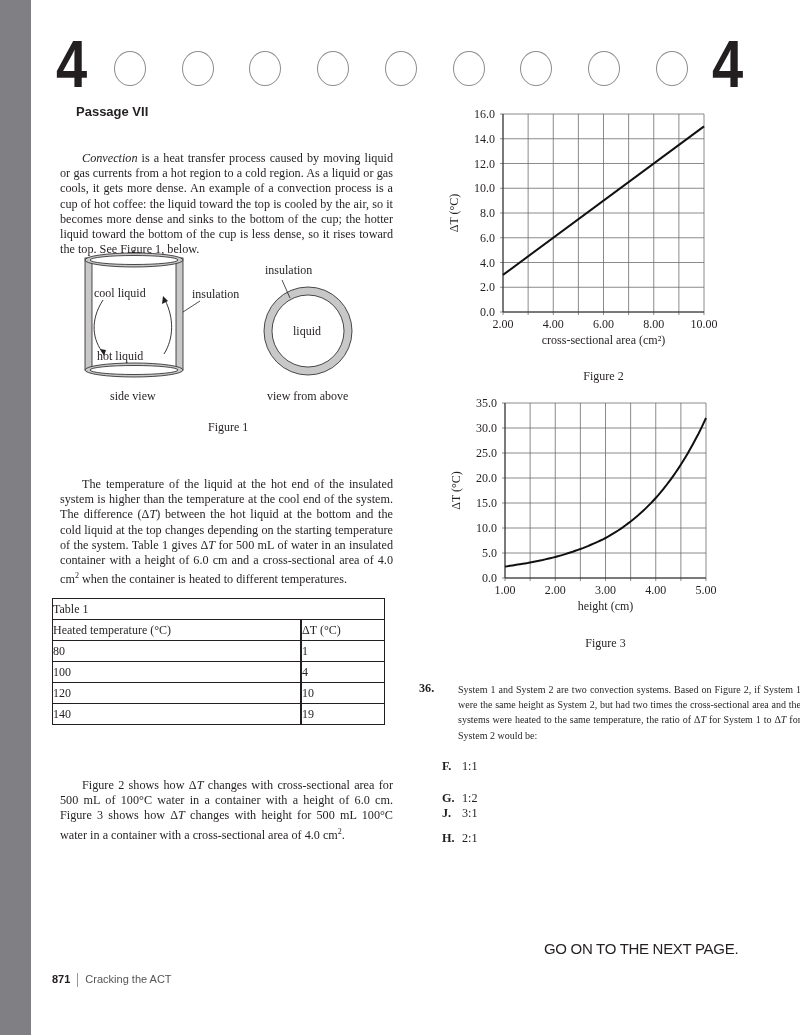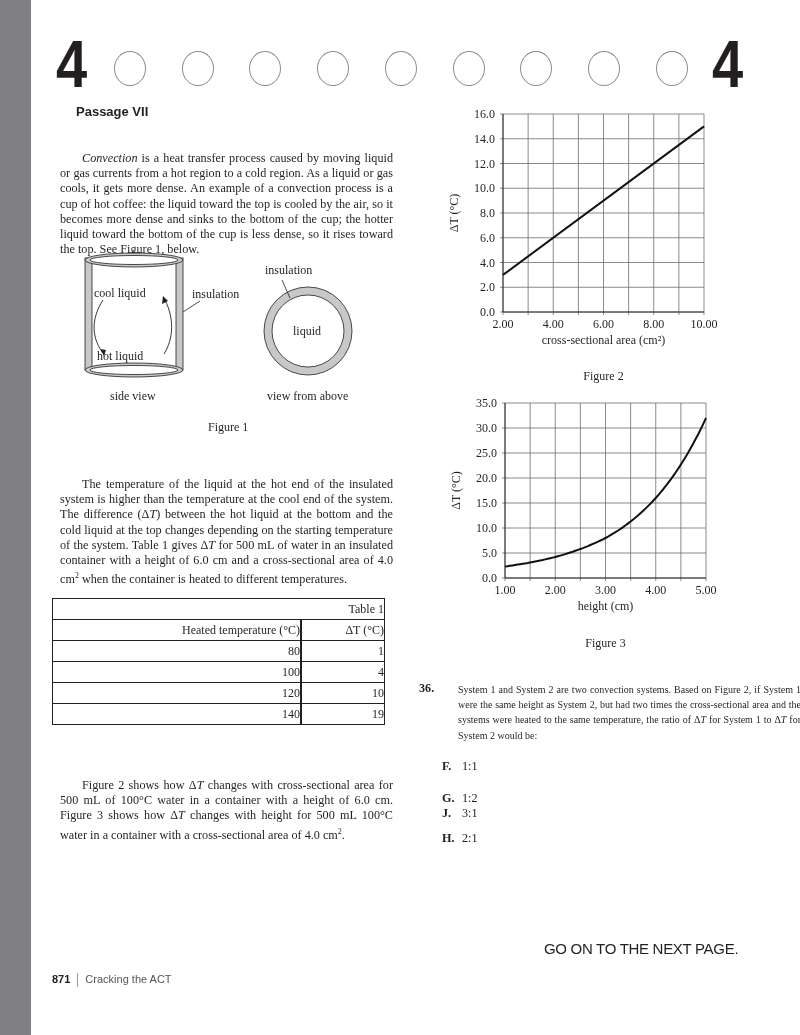--- a/index.html
+++ b/index.html
@@ -7,21 +7,21 @@
          font-family:"Liberation Serif", serif; color:#231f20; }
   .side-bar { position:absolute; left:0; top:0; width:31px; height:1035px; background:#808084; }
   .sec-num { position:absolute; top:34px; font-family:"Liberation Sans", sans-serif; font-weight:bold;
              font-size:66px; line-height:60px; color:#231f20; transform:scaleX(0.85); transform-origin:left top; }
   .bubble { position:absolute; top:51px; width:30px; height:33px; border:1px solid #8c8c8c; border-radius:50%; }
   .passage-title { position:absolute; left:52px; top:104px; font-family:"Liberation Sans", sans-serif;
                    font-weight:bold; font-size:13px;margin-left:24px; }
   .para { position:absolute; left:44px; width:333px; font-size:12.2px; line-height:15.2px; text-align:justify; margin:16px; }
   .para .indent { display:inline-block; width:22px; }
   table.t1 { position:absolute; left:52px; top:598px; width:333px; border-collapse:collapse; font-size:12px; }
-  table.t1 td, table.t1 th { border:1px solid #231f20; text-align:right; height:20px; padding:0; font-weight:normal; }
+  table.t1 td, table.t1 th { border:1px solid #231f20; text-align:left; height:20px; padding:0; font-weight:normal; }
   table.t1 td.mid { border-left:2px solid #231f20; }
   .q-num { position:absolute; left:419px; top:681px; font-weight:bold; font-size:12.2px; }
   .q-text { position:absolute; left:442px; top:666px; width:343px; font-size:10px; line-height:15.2px; text-align:justify; margin:16px; }
   .choice { position:absolute; left:442px; font-size:12.2px; }
   .choice .letter { font-weight:bold; display:inline-block; width:20px; }
   .next { position:absolute; left:544px; top:940px; font-family:"Liberation Sans", sans-serif; font-weight:normal;
           font-size:15px; letter-spacing:-0.3px; }
   .footer { position:absolute; left:52px; top:973px; font-family:"Liberation Sans", sans-serif; font-size:11px; color:#555; }
   .footer .pg { font-weight:bold; color:#231f20; }
   .footer .sep { display:inline-block; width:1px; height:14px; background:#999; vertical-align:middle; margin:0 7px; }

